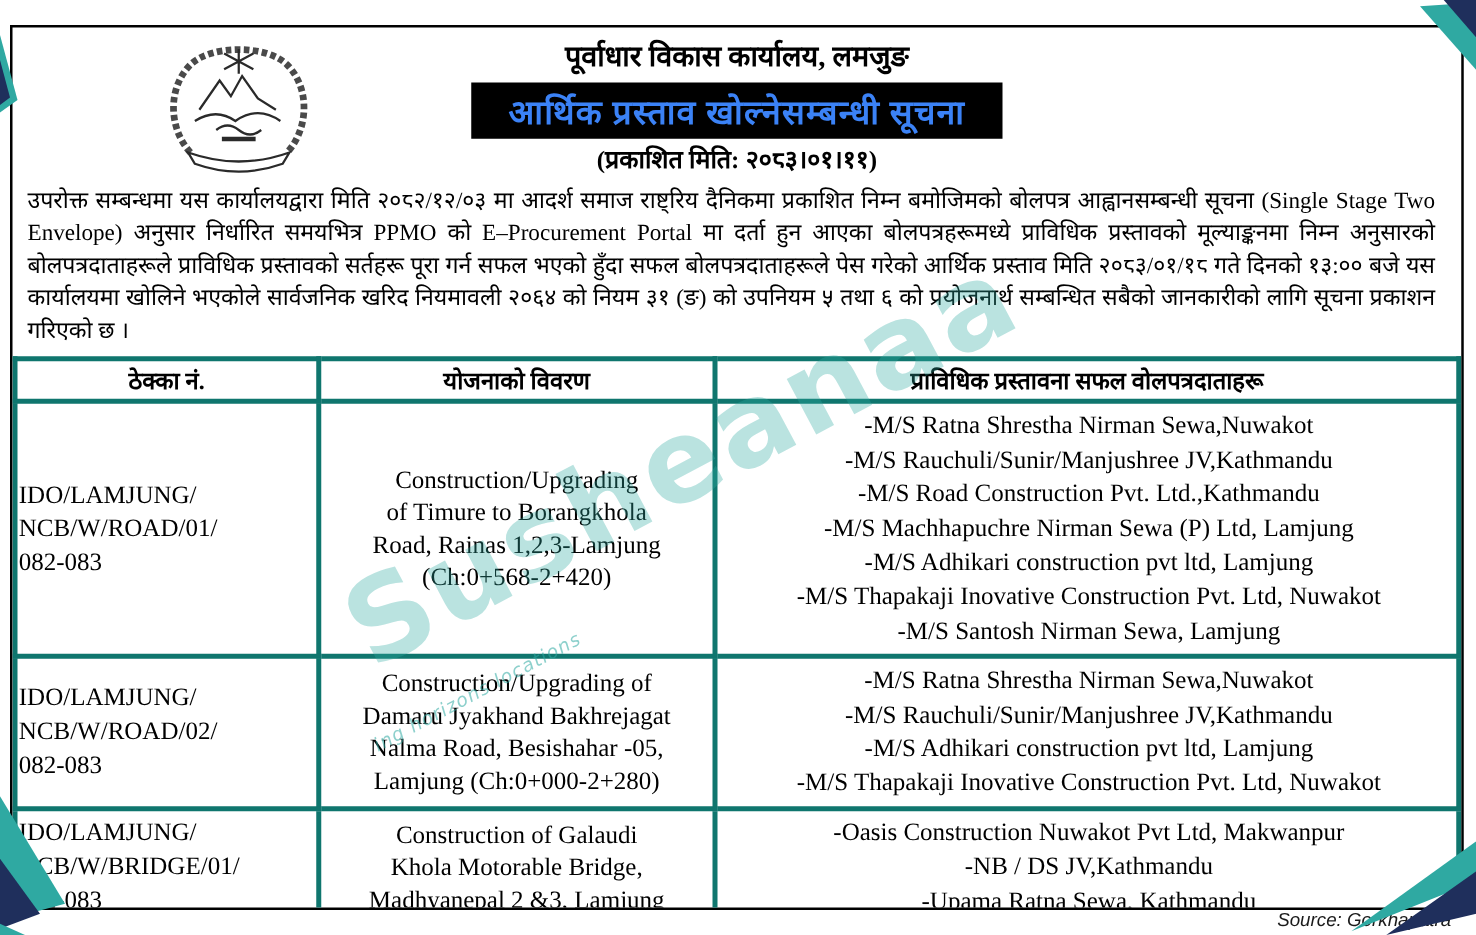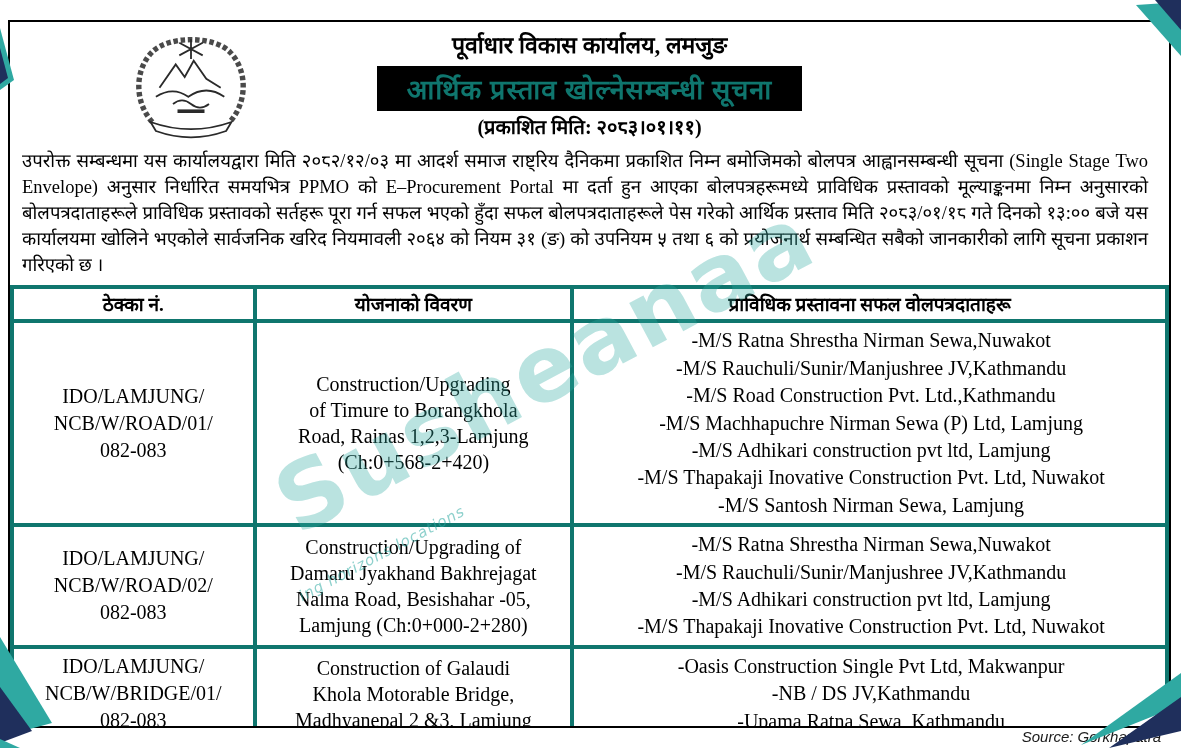--- a/index.html
+++ b/index.html
@@ -10,37 +10,37 @@
   
   .frame{
     position:absolute;left:8px;top:20px;width:1163px;height:708px;
     border:2px solid #000;box-sizing:border-box;overflow:hidden;background:transparent;
   }
   
   .header{position:relative;text-align:center;}
   .emblem{position:absolute;left:122px;top:4px;width:118px;height:108px;}
   .org-name{font-size:23px;font-weight:bold;margin-top:6px;}
   .banner{
-    display:inline-block;background:#000;color:#0f766e;font-weight:bold;
+    display:inline-block;background:#000;color:#3b82f6;font-weight:bold;
     font-size:27px;padding:4px 30px;margin-top:6px;letter-spacing:1px;
   }
   .pub-date{font-size:20px;font-weight:bold;margin-top:2px;}
   
   .body-text{
     font-size:18.5px;line-height:1.4;text-align:justify;
     margin:9px 21px 7px 12px;
   }
   
   table.notice-table{width:100%;border-collapse:collapse;table-layout:fixed;}
   .notice-table th,.notice-table td{border:4px solid #0f766e;box-sizing:border-box;}
   .notice-table th{font-size:19px;font-weight:bold;padding:2px;height:28px;}
   .notice-table td{font-size:20px;vertical-align:middle;}
   .col-contract{width:21%;}
   .col-desc{width:27.5%;}
-  td.cell-contract{text-align:center;white-space:pre-line;line-height:1.35;}
+  td.cell-contract{white-space:pre-line;line-height:1.35;}
   td.cell-desc{text-align:center;white-space:pre-line;line-height:1.3;}
   td.cell-bidders{padding:4px 6px 4px 9px;}
   .bidder{line-height:1.37;text-align:center;}
   tr.row-1{height:194px;}
   tr.row-2{height:108px;}
   tr.row-3{height:90px;}
   
   .source{
     position:absolute;right:20px;bottom:3px;font-style:italic;font-size:15px;
     font-family:"Liberation Sans","DejaVu Sans",sans-serif;color:#1a1a1a;
@@ -158,21 +158,21 @@
           </td>
         </tr>
         <tr class="row-3">
           <td class="cell-contract">IDO/LAMJUNG/
 NCB/W/BRIDGE/01/
 082-083</td>
           <td class="cell-desc">Construction of Galaudi
 Khola Motorable Bridge,
 Madhyanepal 2 &amp;3, Lamjung</td>
           <td class="cell-bidders">
-            <div class="bidder">-Oasis Construction Single Pvt Ltd, Makwanpur</div>
+            <div class="bidder">-Oasis Construction Nuwakot Pvt Ltd, Makwanpur</div>
             <div class="bidder">-NB / DS JV,Kathmandu</div>
             <div class="bidder">-Upama Ratna Sewa, Kathmandu</div>
           </td>
         </tr>
       </tbody>
     </table>
   </div>
 
   <div class="watermark">
     <div class="wm-text">Susheanaa</div>

